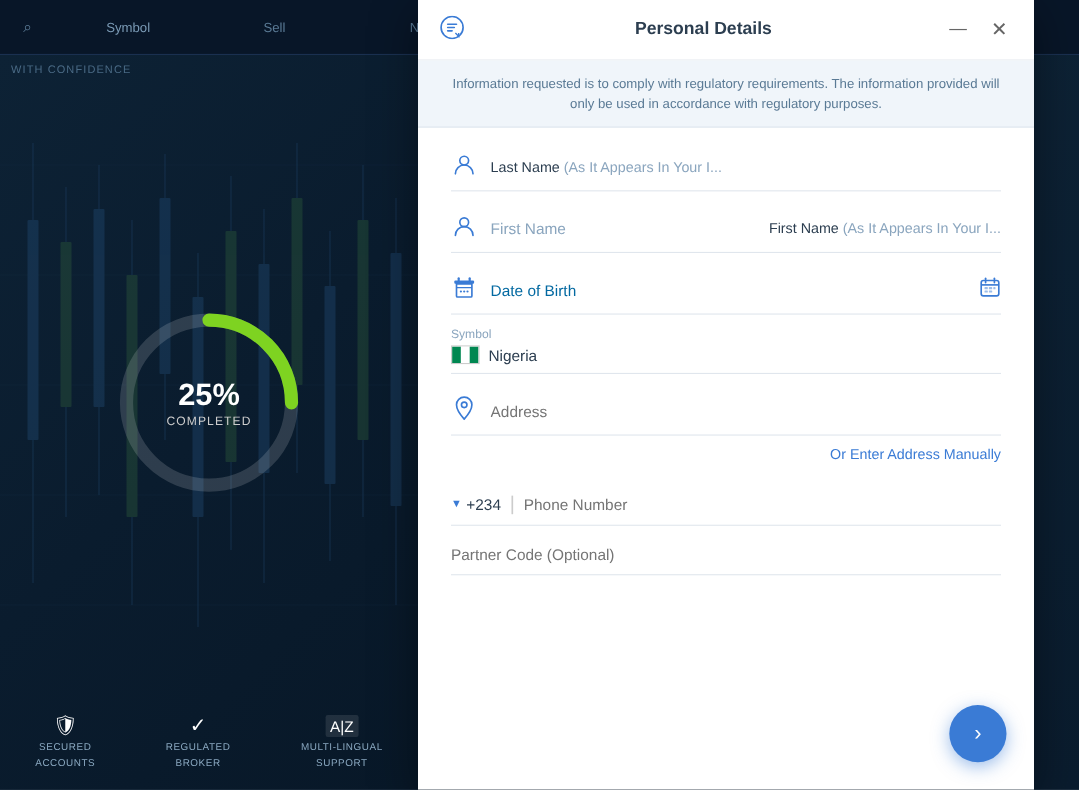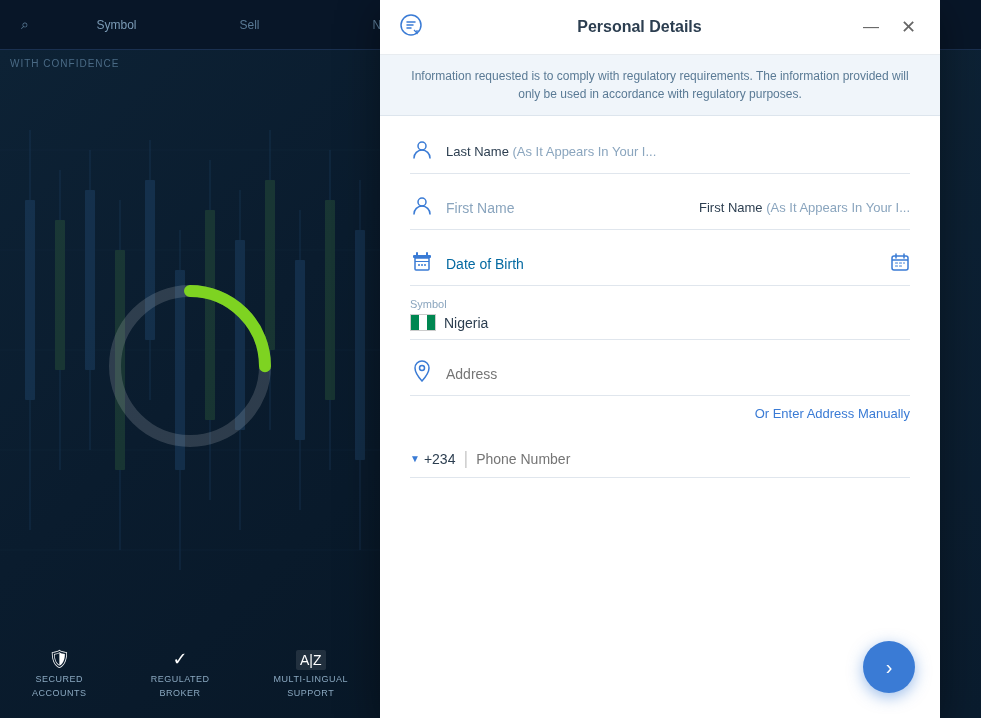--- a/index.html
+++ b/index.html
@@ -533,20 +533,24 @@
     <div class="with-confidence">WITH CONFIDENCE</div>
 
     <div class="progress-container">
       <div class="circle-progress">
         <svg width="180" height="180" viewBox="0 0 180 180">
 
           <circle cx="90" cy="90" r="75" fill="none" stroke="rgba(255,255,255,0.15)" stroke-width="12"></circle>
 
           <circle cx="90" cy="90" r="75" fill="none" stroke="#7ed321" stroke-width="12" stroke-dasharray="117.8 353.46" stroke-dashoffset="0" stroke-linecap="round"></circle>
         </svg>
+        <div class="circle-center-text">
+          <div class="percent">25%</div>
+          <div class="completed">COMPLETED</div>
+        </div>
       </div>
     </div>
 
     <div class="bottom-icons">
       <div class="bottom-icon-item">
         <div class="icon-symbol">🛡</div>
         <div class="label">SECURED</div>
         <div class="label">ACCOUNTS</div>
       </div>
       <div class="bottom-icon-item">
@@ -673,20 +677,23 @@
 
     <div class="phone-field">
       <div class="phone-code">
         <span class="dropdown-arrow">▼</span>
         <span>+234</span>
       </div>
       <span class="phone-divider"> | </span>
       <input class="phone-input" type="tel" placeholder="Phone Number" style="">
     </div>
 
+    <div class="partner-field">
+      <input class="partner-input" type="text" placeholder="Partner Code (Optional)" style="">
+    </div>
 
   </div>
 
   <div class="next-btn-container">
     <button class="next-btn">
       <span>›</span>
     </button>
   </div>
 </div>
 

